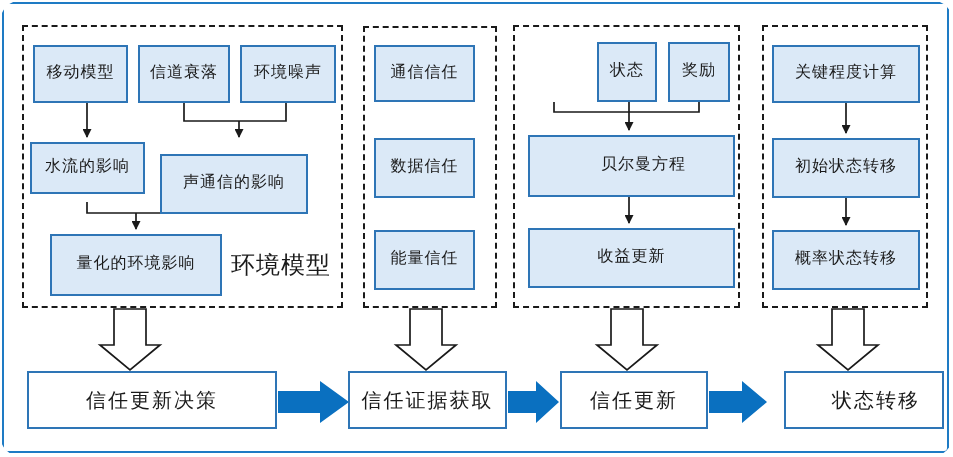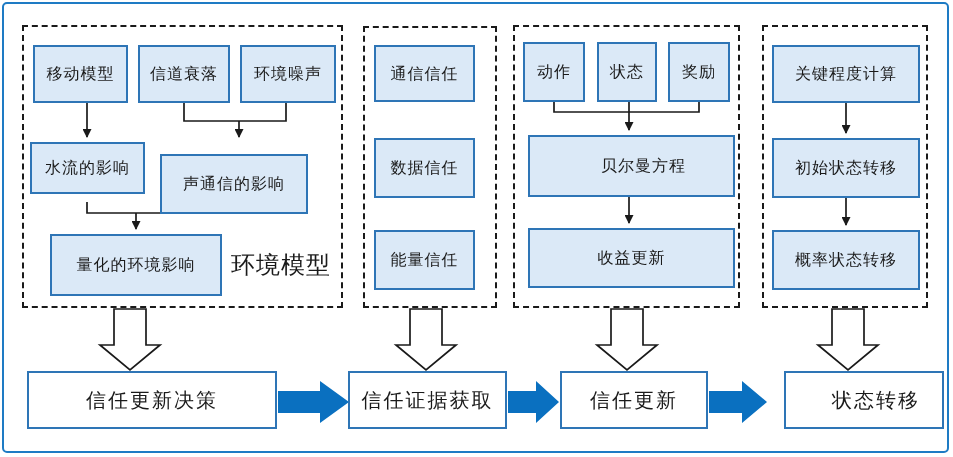--- a/index.html
+++ b/index.html
@@ -1,23 +1,24 @@
 <!DOCTYPE html>
 <html><head>
 <meta charset="utf-8">
 <style>
   html,body{margin:0;padding:0;background:#fff;}
   .canvas{
     position:relative;
     width:953px;height:457px;
-    font-family:Liberation Sans, sans-serif;
+    font-family:Liberation Mono, monospace;
     color:#1a1a1a;
     background:#ffffff;
     box-sizing:border-box;
     overflow:hidden;
+    border-radius:22px;
   }
   .frame{
     position:absolute;left:2px;top:2px;right:4px;bottom:4px;
     border:2.5px solid #1e7bc4;border-radius:5px;
     pointer-events:none;
   }
   .group{
     position:absolute;
     border:2px dashed #1a1a1a;
     box-sizing:border-box;
@@ -95,21 +96,20 @@
   <div class="box" style="left:240px;top:45px;width:96px;height:58px;">环境噪声</div>
   <div class="box" style="left:30px;top:142px;width:115px;height:52px;">水流的影响</div>
   <div class="box" style="left:160px;top:154px;width:148px;height:60px;">声通信的影响</div>
   <div class="box" style="left:50px;top:234px;width:172px;height:62px;">量化的环境影响</div>
   <div class="glabel" style="left:230px;top:250px;width:102px;height:30px;">环境模型</div>
 
   <div class="box" style="left:374px;top:45px;width:101px;height:57px;">通信信任</div>
   <div class="box" style="left:374px;top:138px;width:101px;height:60px;">数据信任</div>
   <div class="box" style="left:374px;top:230px;width:101px;height:60px;">能量信任</div>
 
-  <div class="box" style="left:523px;top:42px;width:62px;height:60px;">动作</div>
   <div class="box" style="left:597px;top:42px;width:60px;height:60px;">状态</div>
   <div class="box" style="left:668px;top:42px;width:62px;height:60px;">奖励</div>
   <div class="box" style="left:528px;top:135px;width:207px;height:62px;padding-left:24px;">贝尔曼方程</div>
   <div class="box" style="left:528px;top:228px;width:207px;height:60px;">收益更新</div>
 
   <div class="box" style="left:772px;top:45px;width:148px;height:58px;">关键程度计算</div>
   <div class="box" style="left:772px;top:138px;width:148px;height:60px;">初始状态转移</div>
   <div class="box" style="left:772px;top:230px;width:148px;height:60px;">概率状态转移</div>
 
   <div class="wbox" style="left:27px;top:371px;width:250px;height:58px;">信任更新决策</div>

